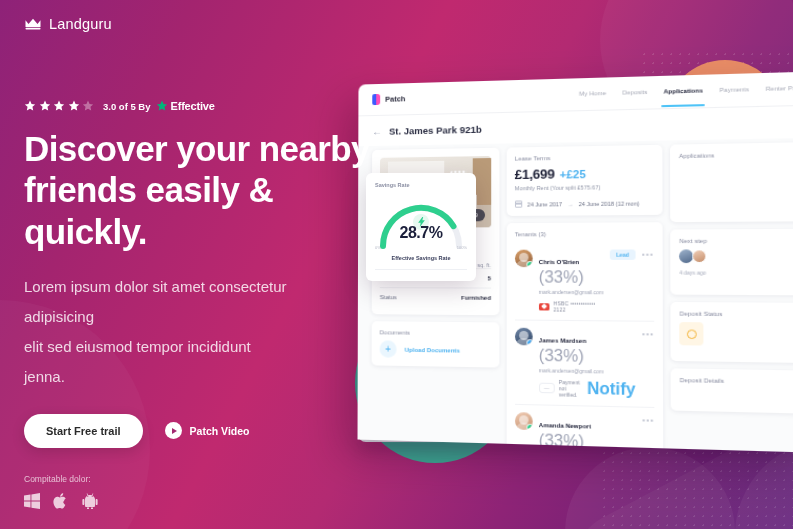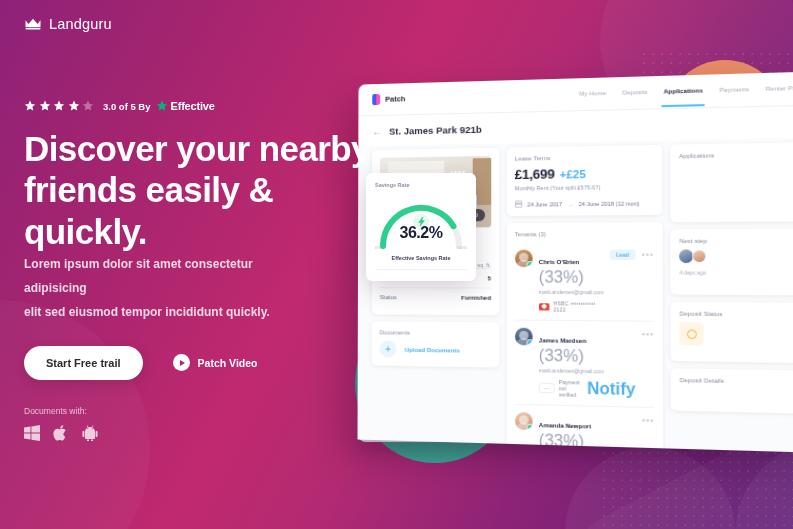--- a/index.html
+++ b/index.html
@@ -62,24 +62,24 @@
   .hero-left{ position:absolute; left:24px; top:100px; width:350px; z-index:20; }
   .rating{ display:flex; align-items:center; gap:5px; margin-bottom:16px; }
   .stars{ display:flex; gap:2.5px; }
   .star{ width:12px;height:12px; display:block; }
   .rating-text{ color:#fff; font-size:9.5px; font-weight:bold; margin-left:4px; }
   .tp{ display:flex; align-items:center; gap:3px; }
   .tp-name{ color:#fff; font-size:11px; font-weight:bold; letter-spacing:-.2px; }
 
   .headline{
     color:#fff; font-size:35px; line-height:1.18; font-weight:bold;
-    letter-spacing:-.6px; 
-  }
-  .subtext{ color:rgba(255,255,255,.82); font-size:12px; line-height:2.0; max-width:270px;font-weight:bold; }
-  .cta-row{ display:flex; align-items:center; gap:30px; margin-top:22px; }
+    letter-spacing:-.6px; margin-bottom:20px;
+  }
+  .subtext{ color:rgba(255,255,255,.82); font-size:15px; line-height:2.0; max-width:270px; }
+  .cta-row{ display:flex; align-items:center; gap:22px; margin-top:22px; }
   .btn-trial{
     background:#fff; color:#2b2b2b; font-size:11px; font-weight:bold;
     padding:11px 22px; border-radius:22px; border:none;
     box-shadow:0 4px 14px rgba(0,0,0,.14);
   }
   .watch{ display:flex; align-items:center; gap:8px; color:#fff; font-size:10.5px; font-weight:bold; }
   .play{ width:17px;height:17px; border-radius:50%; background:#fff; display:flex; align-items:center; justify-content:center; }
   .play i{ width:0;height:0;border-top:3.5px solid transparent;border-bottom:3.5px solid transparent;border-left:5.5px solid #a32a72; margin-left:2px; display:block; }
   .compat{ margin-top:26px; }
   .compat-label{ color:rgba(255,255,255,.7); font-size:8.5px; margin-bottom:9px; }
@@ -277,35 +277,35 @@
           <path fill="#00b67a" d="M10 1l2.6 5.6 6 .7-4.5 4.1 1.2 6L10 14.6 4.7 17.4l1.2-6L1.4 7.3l6-.7z"></path>
         </svg>
       <span class="tp-name">Effective</span>
     </span>
   </div>
 
   <h1 class="headline">Discover your nearby friends easily &amp; quickly.</h1>
 
   <div class="subtext">
     <div>Lorem ipsum dolor sit amet consectetur adipisicing</div>
-    <div>elit sed eiusmod tempor incididunt quickly.</div>
+    <div>elit sed eiusmod tempor incididunt jenna.</div>
   </div>
 
   <div class="cta-row">
     <button class="btn-trial">Start Free trail</button>
     <div class="watch">
       <span class="play">
           <i></i>
         </span>
       <span>Patch Video</span>
     </div>
   </div>
 
   <div class="compat">
-    <div class="compat-label">Documents with:</div>
+    <div class="compat-label">Compitable dolor:</div>
     <div class="os-row">
       <svg class="os" viewBox="0 0 16 16">
           <path fill="rgba(255,255,255,.85)" d="M0 2.4l6.5-.9v6.1H0zM7.4 1.4L16 0v7.6H7.4zM0 8.5h6.5v6.1L0 13.6zM7.4 8.5H16V16l-8.6-1.2z"></path>
         </svg>
       <svg class="os" viewBox="0 0 16 16">
           <path fill="rgba(255,255,255,.85)" d="M11 8.4c0-2 1.6-2.9 1.7-3-1-1.4-2.4-1.6-2.9-1.6-1.2-.1-2.4.7-3 .7-.6 0-1.6-.7-2.6-.7C2.9 3.8 1.6 4.7 1 6.2c-1.3 2.3-.3 5.7 1 7.5.6.9 1.3 1.9 2.3 1.9.9 0 1.3-.6 2.4-.6s1.4.6 2.4.6 1.6-.9 2.2-1.8c.7-1 1-2 1-2.1 0 0-1.9-.8-2.3-3.3zM9.4 2.6c.5-.6.9-1.5.8-2.4-.8 0-1.8.5-2.3 1.2-.5.6-.9 1.5-.8 2.4.9.1 1.8-.5 2.3-1.2z"></path>
         </svg>
       <svg class="os" viewBox="0 0 16 16">
           <path fill="rgba(255,255,255,.85)" d="M3 6h10v7a1 1 0 0 1-1 1H4a1 1 0 0 1-1-1V6zM1.4 6c.6 0 1 .5 1 1v4c0 .6-.4 1-1 1s-1-.4-1-1V7c0-.5.4-1 1-1zm13.2 0c.6 0 1 .5 1 1v4c0 .6-.4 1-1 1s-1-.4-1-1V7c0-.5.4-1 1-1zM5 14.6h2v1.1c0 .5-.4.9-1 .9s-1-.4-1-.9v-1.1zm4 0h2v1.1c0 .5-.4.9-1 .9s-1-.4-1-.9v-1.1zM5.3.6l.9 1.6c.6-.2 1.2-.3 1.8-.3s1.2.1 1.8.3L10.7.6a.3.3 0 1 1 .5.3l-.8 1.5c1.4.8 2.4 2.1 2.6 3.6H3c.2-1.5 1.2-2.8 2.6-3.6L4.8.9a.3.3 0 1 1 .5-.3zM5.8 4a.5.5 0 1 0 0-1 .5.5 0 0 0 0 1zm4.4 0a.5.5 0 1 0 0-1 .5.5 0 0 0 0 1z"></path>
         </svg>
@@ -486,20 +486,20 @@
     <div class="gauge-wrap">
       <svg width="92" height="58" viewBox="0 0 92 58">
         <path d="M8 54 A38 38 0 1 1 84 54" fill="none" stroke="#eceef3" stroke-width="6" stroke-linecap="round"></path>
         <path d="M8 54 A38 38 0 0 1 78.5 34.2" fill="none" stroke="#2ecf8e" stroke-width="6" stroke-linecap="round"></path>
       </svg>
       <span class="bolt">
         <svg width="7" height="10" viewBox="0 0 8 12">
             <path fill="#2ecf8e" d="M5 0L0 7h3l-1 5 6-8H5l1-4z"></path>
           </svg>
       </span>
-      <div class="gauge-value">36.2%</div>
+      <div class="gauge-value">28.7%</div>
       <span class="tick l">0%</span>
       <span class="tick r">100%</span>
     </div>
     <div class="gauge-label">Effective Savings Rate</div>
     <div class="gauge-line"></div>
   </div>
 </div>
 
 </body></html>

